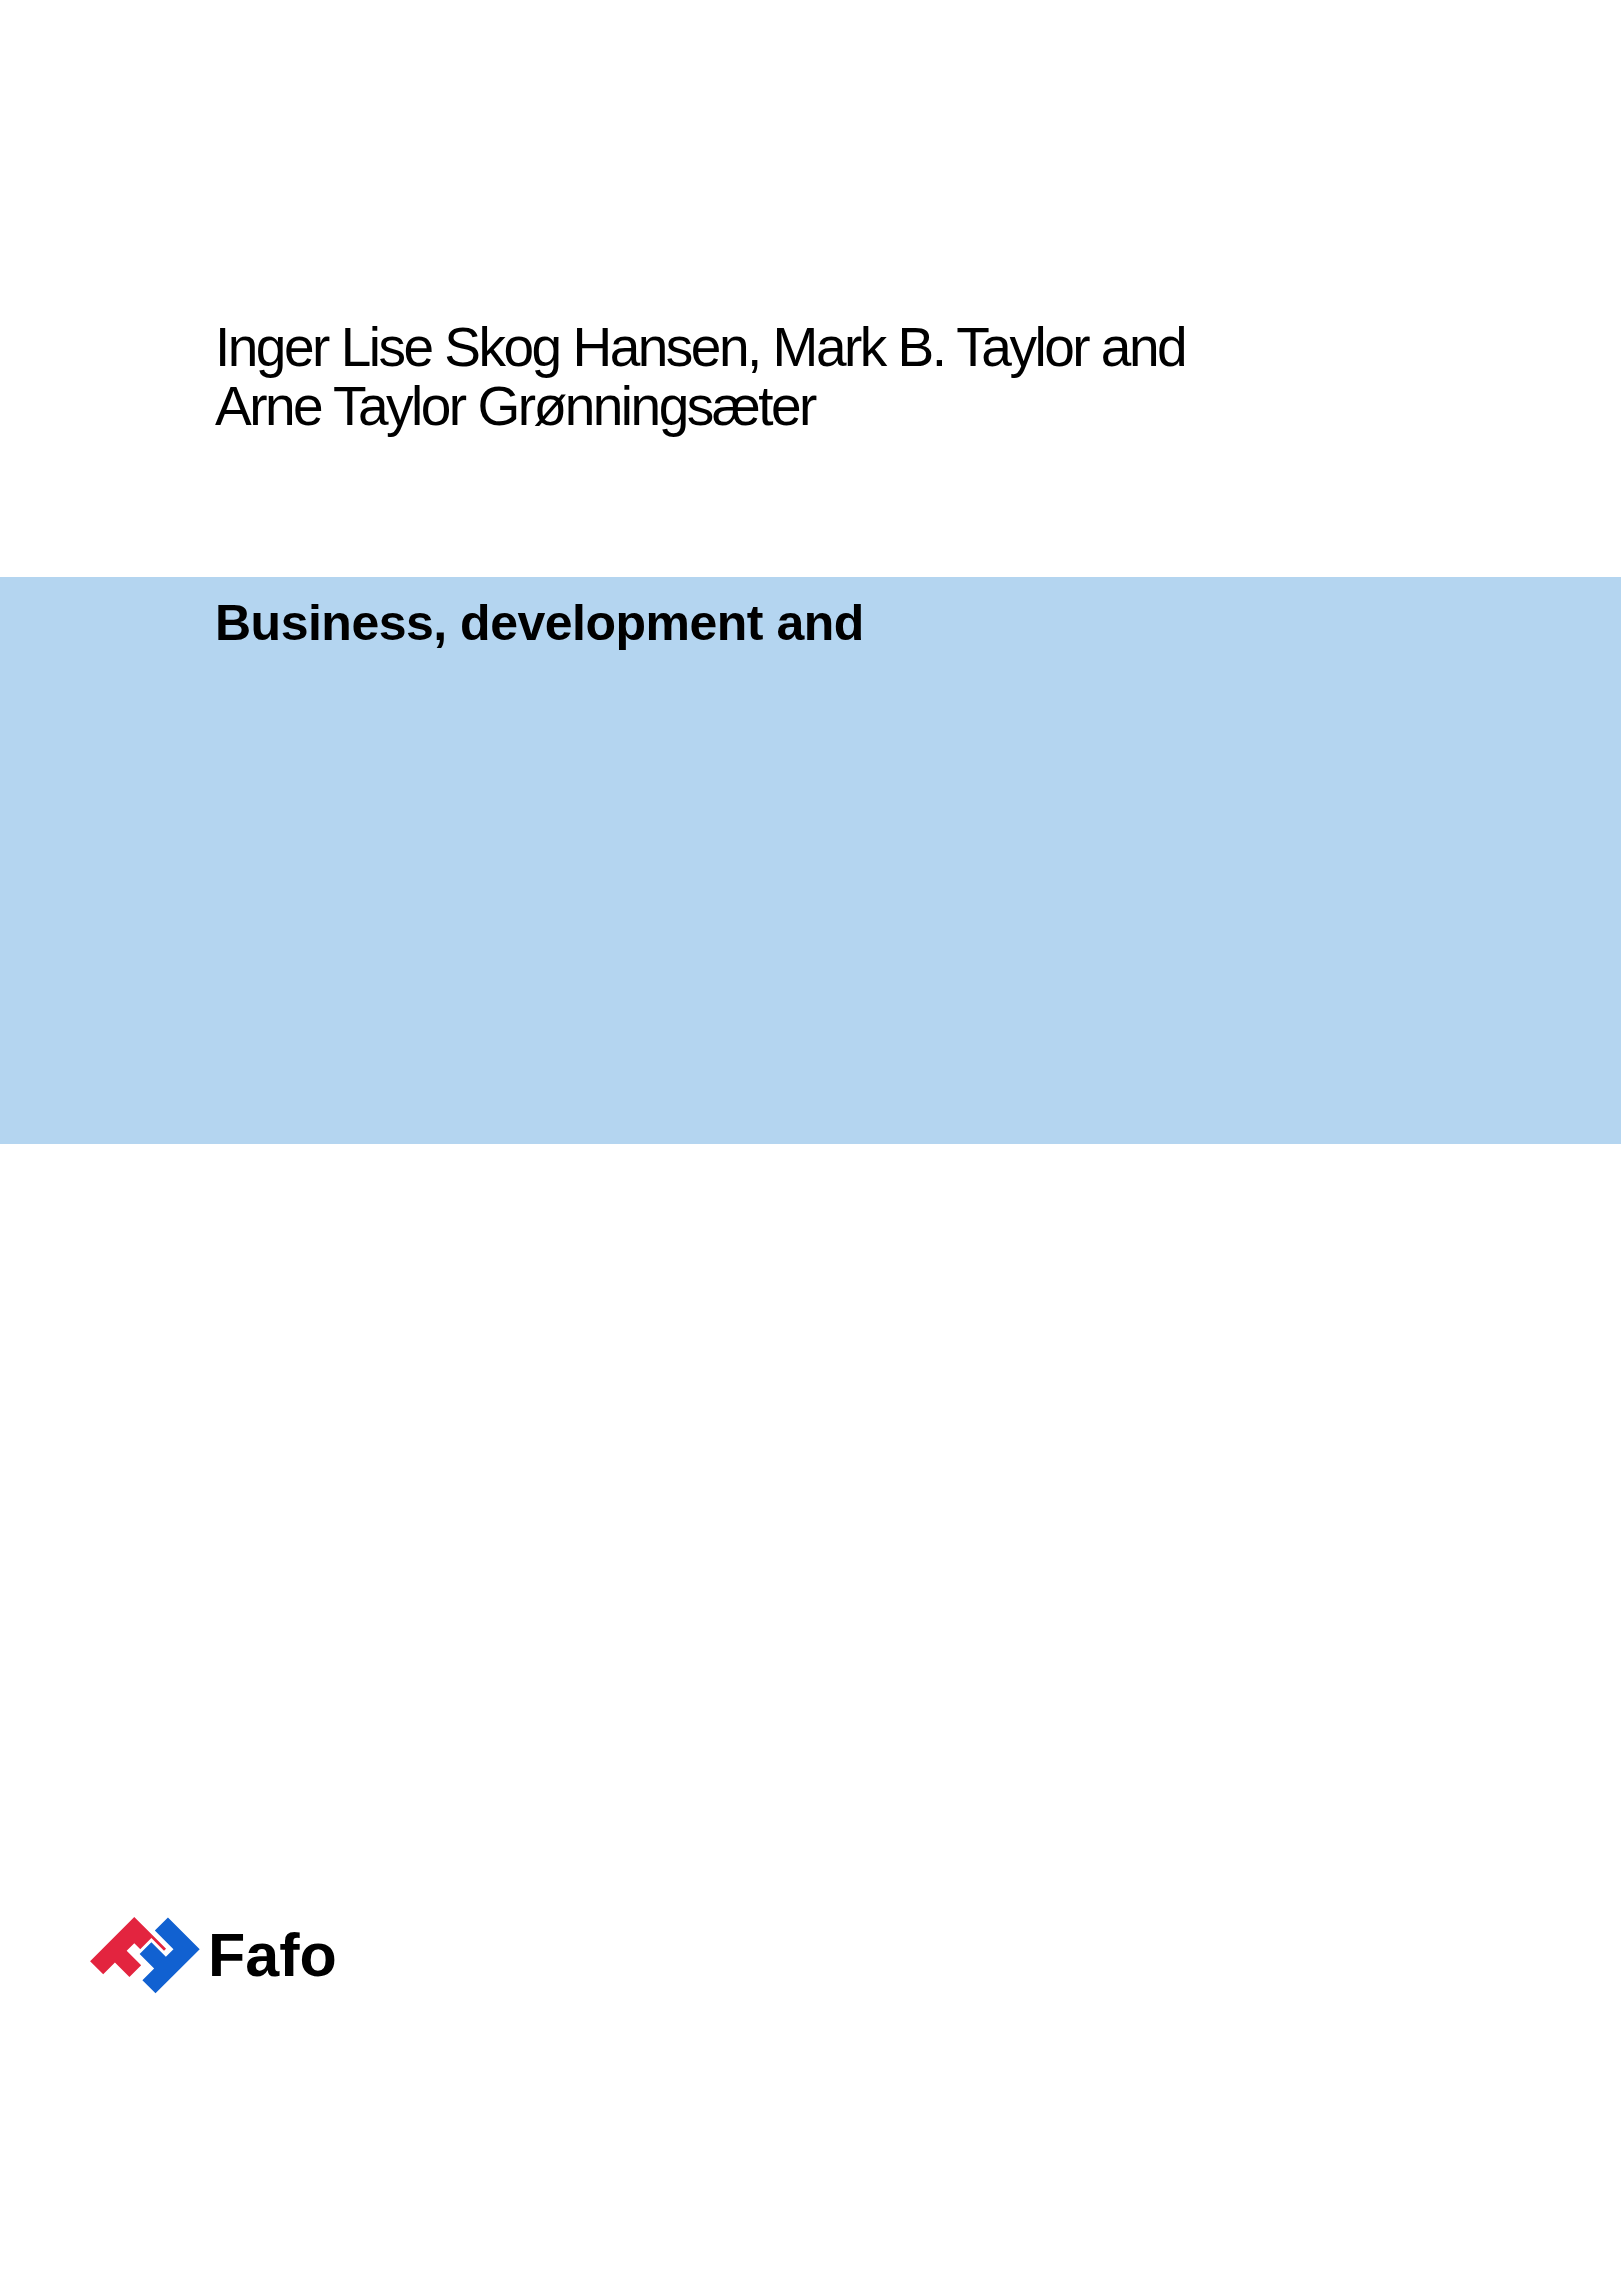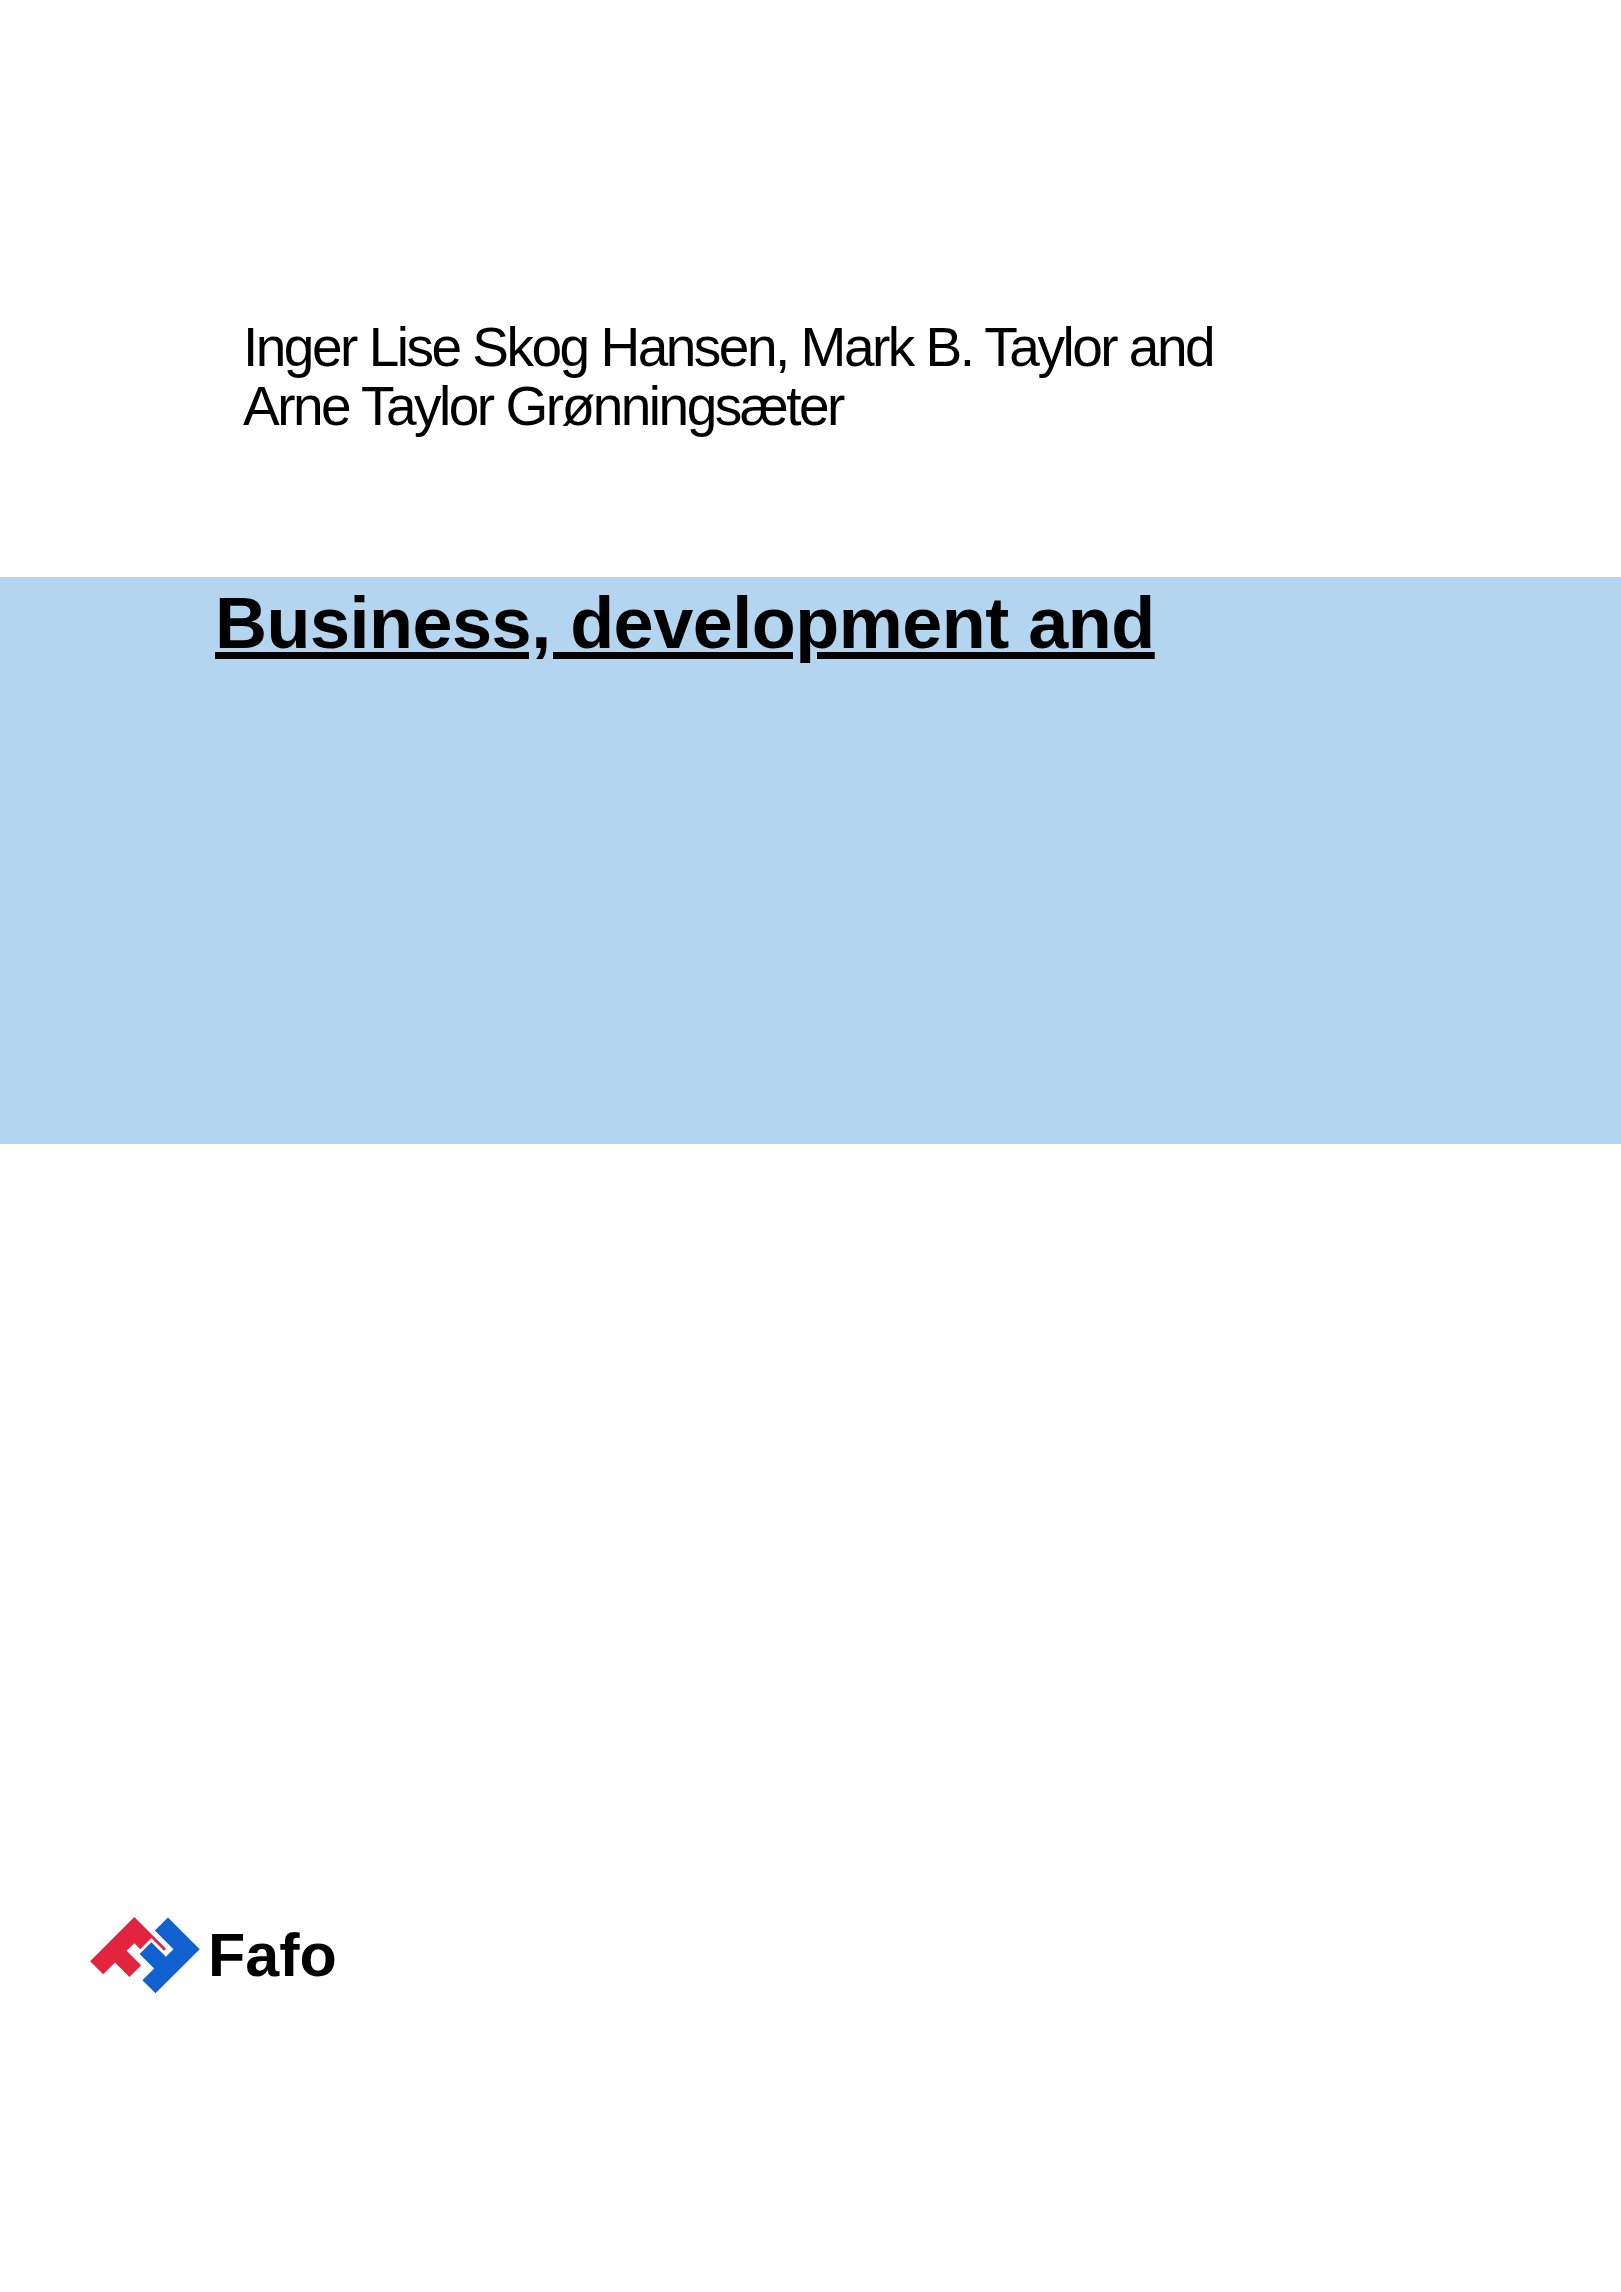--- a/index.html
+++ b/index.html
@@ -21,46 +21,44 @@
   
   .authors {
     position: absolute;
     left: 215px;
     top: 318px;
     font-size: 55px;
     line-height: 59px;
     font-weight: 400;
     letter-spacing: -2.5px;
     white-space: nowrap;
-    margin-left: 28px;
   }
 
   
   .band {
     position: absolute;
     left: 0;
     top: 577px;
     width: 100%;
     height: 567px;
     background: #b4d5f0;
   }
 
   
   .title {
     position: absolute;
     left: 215px;
     top: 580px;
     margin: 0;
-    font-size: 72px;
+    font-size: 50px;
     line-height: 86px;
     font-weight: 700;
     letter-spacing: -0.5px;
     white-space: nowrap;
     z-index: 2;
-    text-decoration: underline;
   }
   .title span { display: block; }
 
   
   .logo {
     position: absolute;
     left: 86px;
     top: 1914px;
     width: 412px;
     height: 93px;

